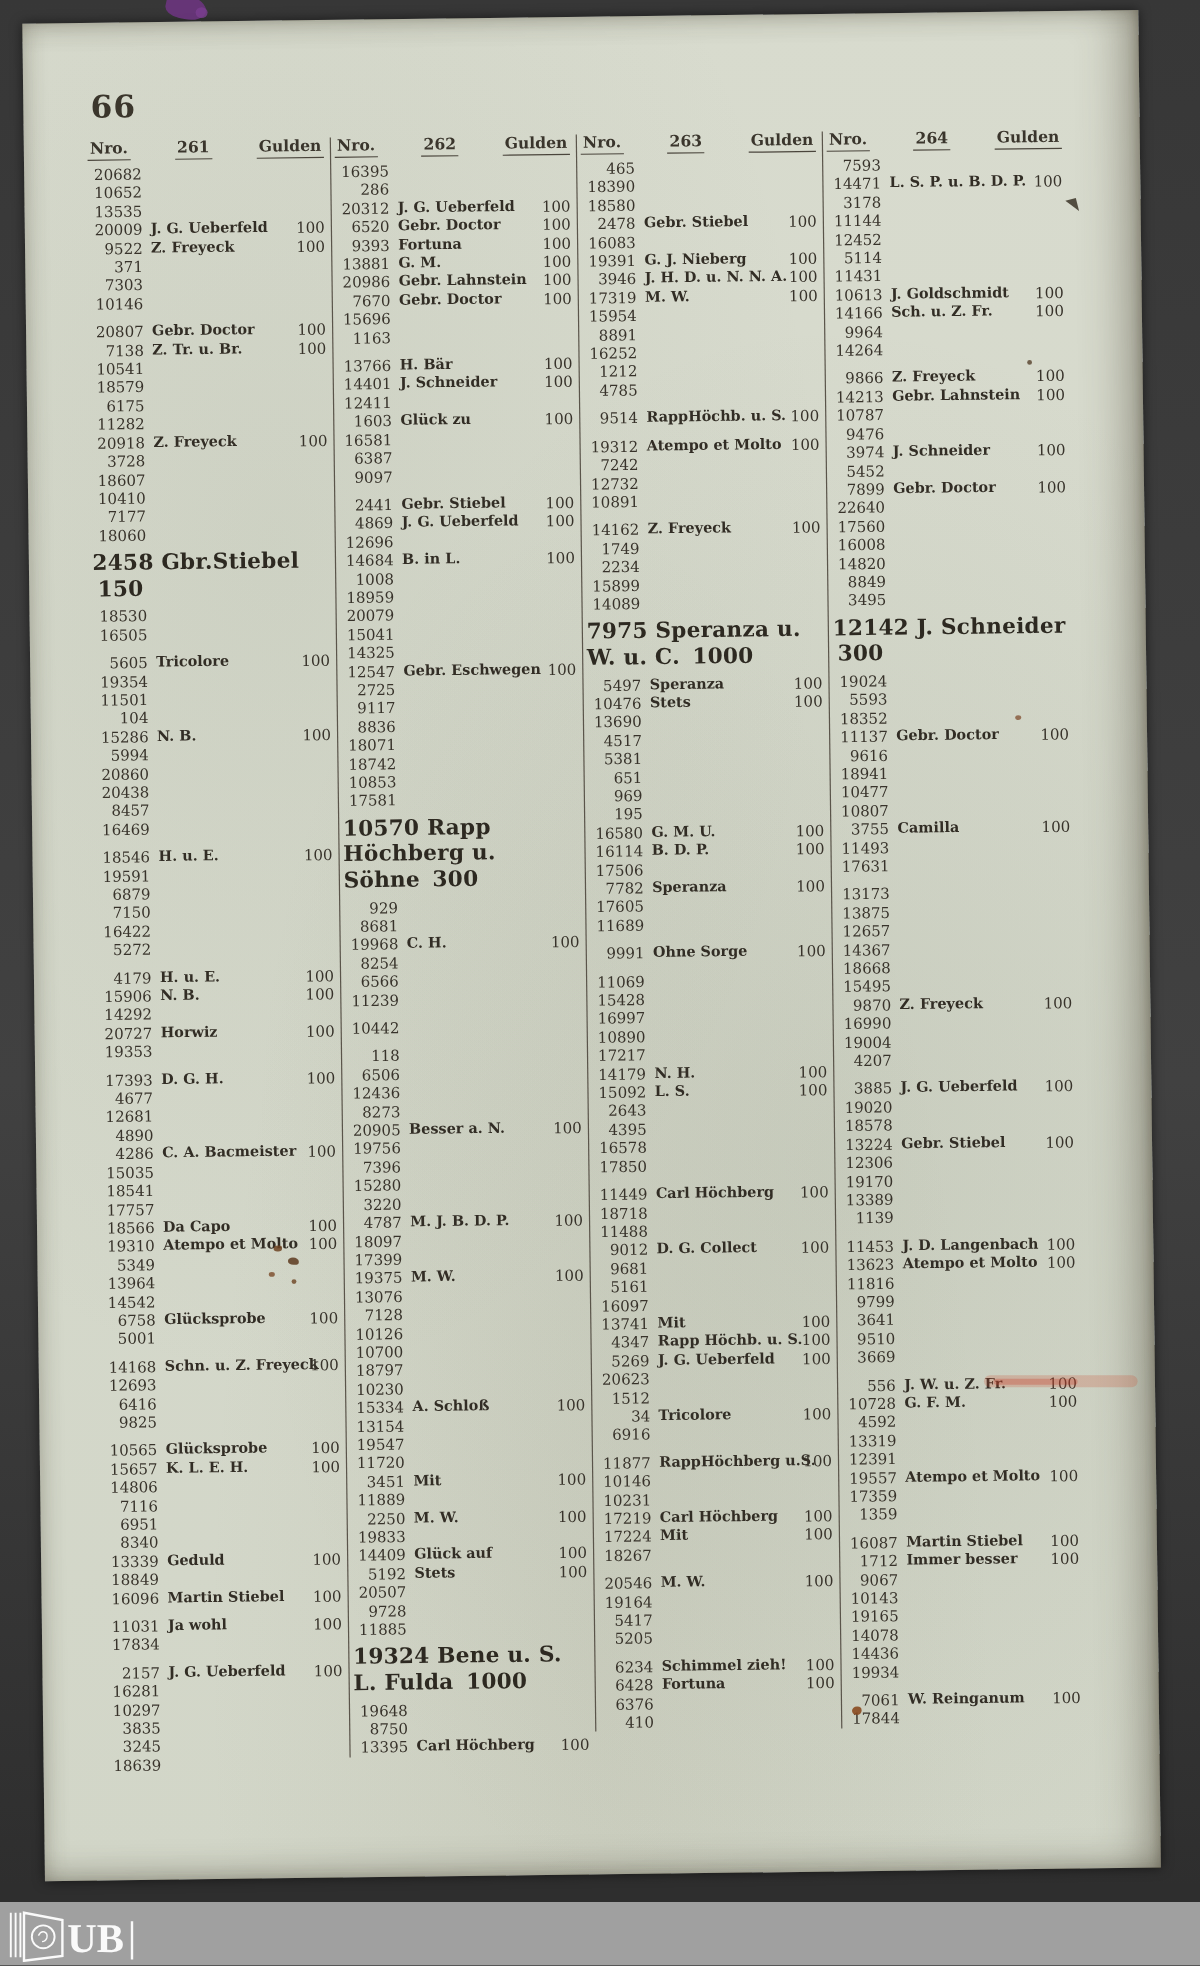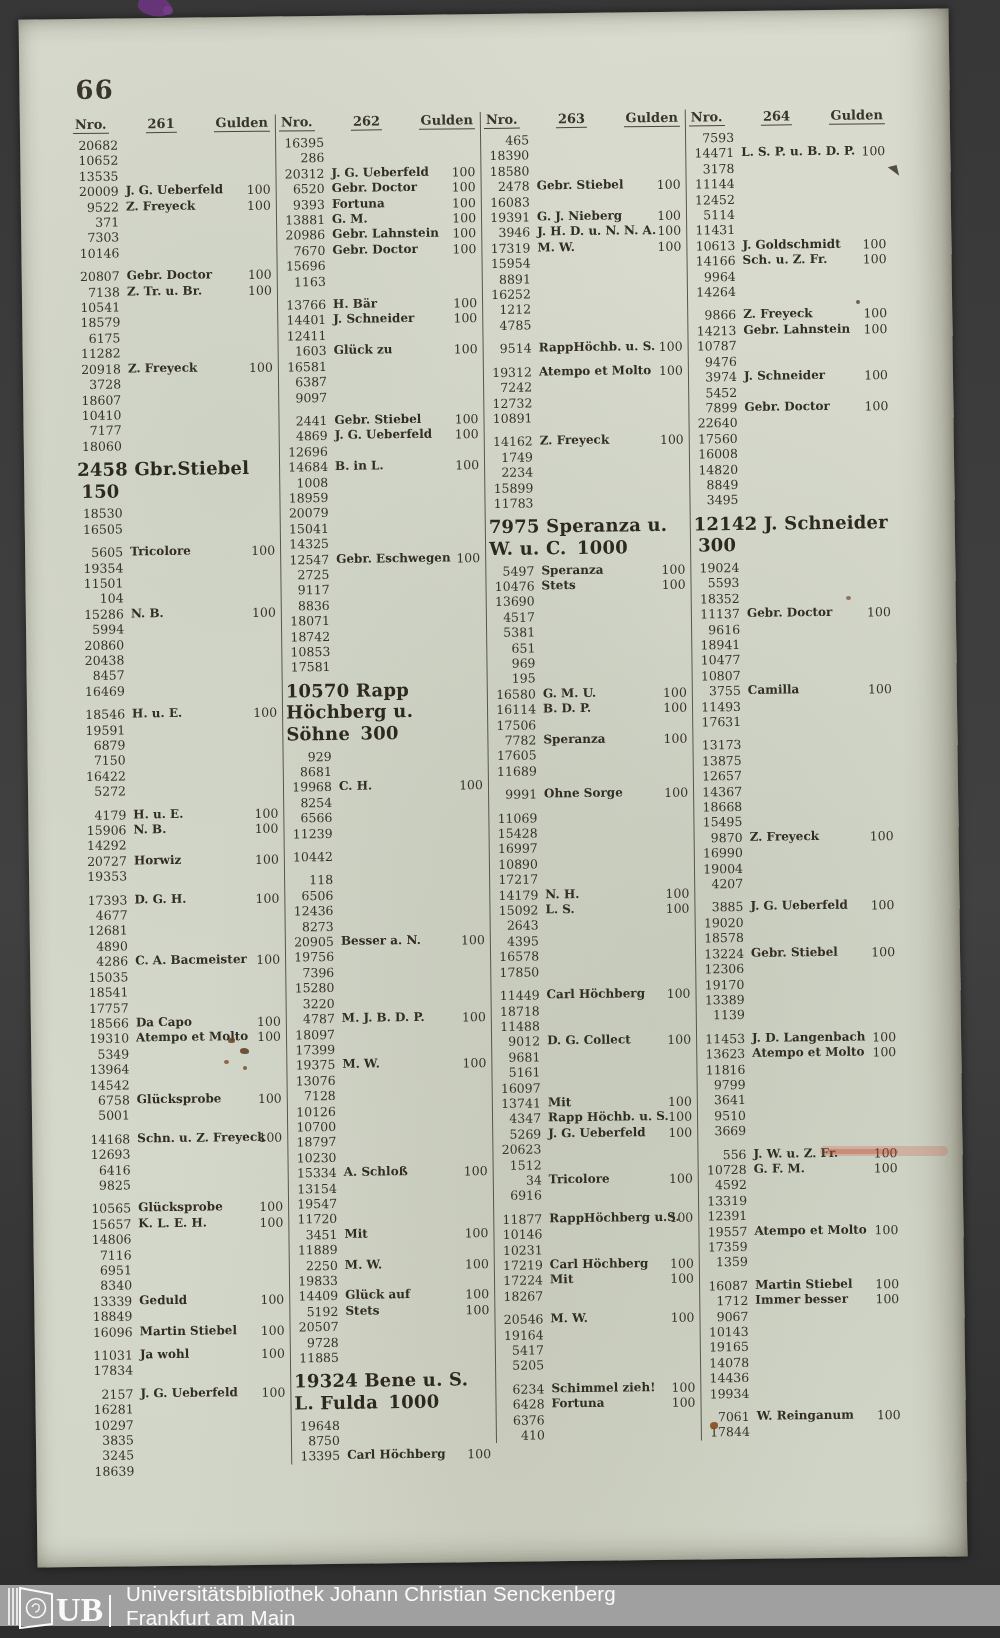--- a/index.html
+++ b/index.html
@@ -54,21 +54,21 @@
   .speck3{left:224px;top:1060px;width:5px;height:4px;background:#7a4a28;border-radius:50%;opacity:.8;}
   .speck4{left:243px;top:1066px;width:4px;height:4px;background:#6d4322;border-radius:50%;opacity:.8;}
   .wedge{left:889px;top:166px;width:0;height:0;border-left:9px solid transparent;border-top:11px solid #443d31;transform:rotate(-14deg);opacity:.9;}
   .redsmear{left:820px;top:1146px;width:128px;height:10px;background:rgba(205,82,55,.25);border-radius:5px;}
   .redsmear2{left:828px;top:1149px;width:70px;height:5px;background:rgba(198,60,40,.30);border-radius:3px;}
   .dot-brown{left:710px;top:1422px;width:8px;height:7px;background:#8a4a20;border-radius:55% 45% 50% 50%;opacity:.9;}
   .dot-small{left:856px;top:300px;width:4px;height:4px;background:#55402a;border-radius:50%;opacity:.8;}
   .dot-small2{left:846px;top:596px;width:5px;height:4px;background:#7a4525;border-radius:50%;opacity:.7;}
   
   .footerbar{
-    position:absolute;left:0;right:0;top:1585px;height:41px;
+    position:absolute;left:0;right:0;top:1585px;height:53px;
     background:#a0a0a0;display:flex;align-items:center;
     font-family:"Liberation Sans", sans-serif;color:#fafafa;
   }
   .logo{flex:none;margin-left:6px;}
   .ftext{margin-left:12px;font-size:20.5px;line-height:24px;letter-spacing:.2px;}
 </style>
 </head>
 <body>
 
 <div class="stage">
@@ -983,21 +983,21 @@
               <span class="nro">2234</span>
               <span class="name"></span>
               <span class="g"></span>
             </div>
             <div class="row">
               <span class="nro">15899</span>
               <span class="name"></span>
               <span class="g"></span>
             </div>
             <div class="row">
-              <span class="nro">11783</span>
+              <span class="nro">14089</span>
               <span class="name"></span>
               <span class="g"></span>
             </div>
             <div class="brow"><span class="bn">7975</span> <span class="bname">Speranza u. W. u. C.</span> <span class="bg">1000</span></div>
             <div class="row">
               <span class="nro">5497</span>
               <span class="name">Speranza</span>
               <span class="g">100</span>
             </div>
             <div class="row">
@@ -1689,18 +1689,14 @@
         <line x1="3" y1="5" x2="3" y2="42"></line>
         <line x1="7" y1="5" x2="7" y2="42"></line>
         <line x1="11" y1="5" x2="11" y2="42"></line>
       </g>
       <path d="M14 5 L46 11 L46 41 L14 45 Z" fill="none" stroke="#fafafa" stroke-width="2"></path>
       <circle cx="30" cy="25" r="9.5" fill="none" stroke="#fafafa" stroke-width="1.6"></circle>
       <path d="M26 24 q2 -4 5 -3 q3 1 2 5 q-1 3 -4 3" fill="none" stroke="#fafafa" stroke-width="1.2"></path>
       <text x="50" y="38" font-family="Liberation Serif, serif" font-weight="bold" font-size="34" fill="#fafafa">UB</text>
       <line x1="104" y1="12" x2="104" y2="44" stroke="#fafafa" stroke-width="2"></line>
     </svg>
-    <div class="ftext">
-      <div>Universitätsbibliothek Johann Christian Senckenberg</div>
-      <div>Frankfurt am Main</div>
-    </div>
   </div>
 </div>
 
 </body></html>

